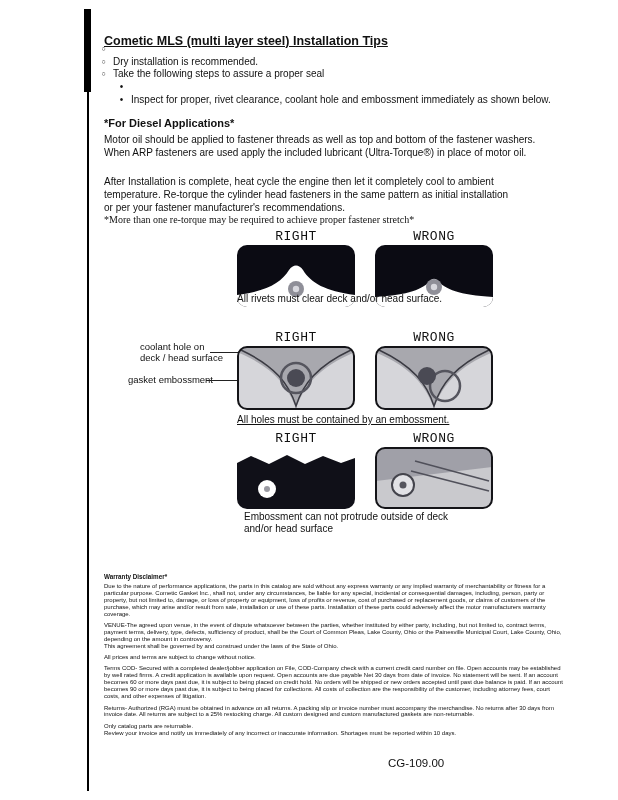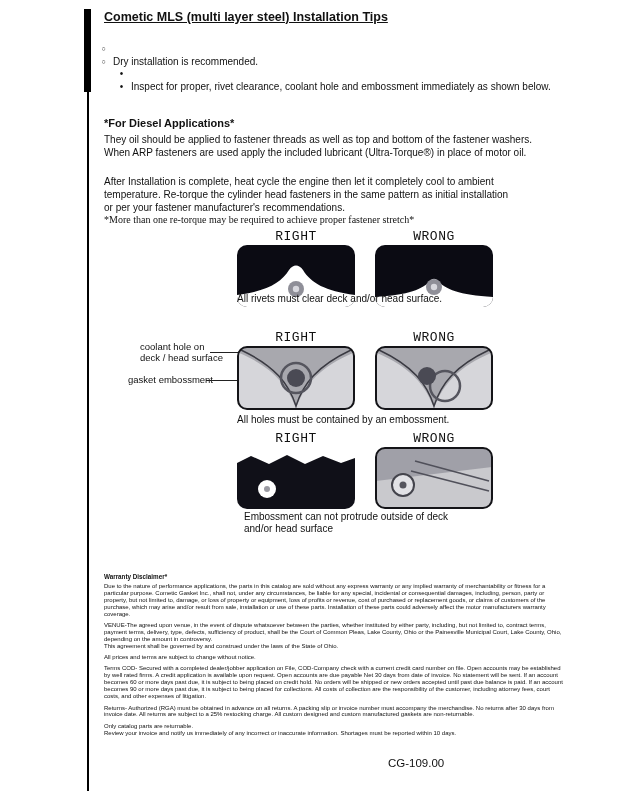--- a/index.html
+++ b/index.html
@@ -6,21 +6,21 @@
   html,body { background:#ffffff; }
   body {
     width:618px; height:800px; position:relative; overflow:hidden;
     font-family:"Liberation Sans", sans-serif; color:#111;
   }
   .abs { position:absolute; }
   .vbar { left:84px; top:9px; width:7px; height:83px; background:#000; }
   .vrule { left:87px; top:9px; width:2px; height:782px; background:#000; }
 
   .title {
-    left:104px; top:10px; font-size:12.5px; font-weight:bold;
+    left:104px; top:34px; font-size:12.5px; font-weight:bold;
     text-decoration:underline; white-space:nowrap;
   }
 
   .bullets { left:99px; top:43px; width:472px; }
   .bullet-row { display:flex; gap:5px; font-size:10px; line-height:12.7px; }
   .bullet-row.sub { margin-left:18px; }
   .marker { flex:none; width:9px; text-align:center; }
   .marker.o { font-size:7px; line-height:12.7px; }
   .marker.f { font-size:10px; line-height:12.7px; }
 
@@ -34,21 +34,21 @@
   .rw span { width:118px; text-align:center; font-size:13px; letter-spacing:0.5px; }
   .panels { display:flex; gap:20px; }
   .caption { font-size:10px; line-height:12px; white-space:pre-line; }
 
   .dg1h { left:237px; top:229px; }
   .dg1p { left:237px; top:245px; }
   .dg1c { left:237px; top:293px; }
 
   .dg2h { left:237px; top:330px; }
   .dg2p { left:237px; top:346px; }
-  .dg2c { left:237px; top:414px; }
+  .dg2c { left:237px; top:414px;text-decoration:underline; }
 
   .dg3h { left:237px; top:431px; }
   .dg3p { left:237px; top:447px; }
   .dg3c { left:237px; top:511px;margin-left:7px; }
 
   .ann { font-size:9.5px; line-height:11px; white-space:pre-line; }
   .ann1 { left:140px; top:341px; }
   .ann2 { left:118px; top:374px;margin-left:10px; }
   .conn { height:1px; background:#222; }
   .line1 { left:210px; top:352px; width:58px; }
@@ -71,31 +71,35 @@
   <h1 class="abs title">Cometic MLS (multi layer steel) Installation Tips</h1>
 
   <div class="abs bullets">
     <div class="bullet-row">
       <span class="marker o">○</span>
     </div>
     <div class="bullet-row">
       <span class="marker o">○</span>
       <span>Dry installation is recommended.</span>
     </div>
+    <div class="bullet-row">
+      <span class="marker o">○</span>
+      <span>Take the following steps to assure a proper seal</span>
+    </div>
     <div class="bullet-row sub">
       <span class="marker f">•</span>
     </div>
     <div class="bullet-row sub">
       <span class="marker f">•</span>
       <span>Inspect for proper, rivet clearance, coolant hole and embossment immediately as shown below.</span>
     </div>
   </div>
 
   <div class="abs diesel-h">*For Diesel Applications*</div>
-  <p class="abs para p1">They oil should be applied to fastener threads as well as top and bottom of the fastener washers.
+  <p class="abs para p1">Motor oil should be applied to fastener threads as well as top and bottom of the fastener washers.
 When ARP fasteners are used apply the included lubricant (Ultra-Torque®) in place of motor oil.</p>
   <p class="abs para p2">After Installation is complete, heat cycle the engine then let it completely cool to ambient
 temperature. Re-torque the cylinder head fasteners in the same pattern as initial installation
 or per your fastener manufacturer's recommendations.</p>
   <p class="abs para note">*More than one re-torque may be required to achieve proper fastener stretch*</p>
 
   <div class="abs rw dg1h">
     <span>RIGHT</span>
     <span>WRONG</span>
   </div>

